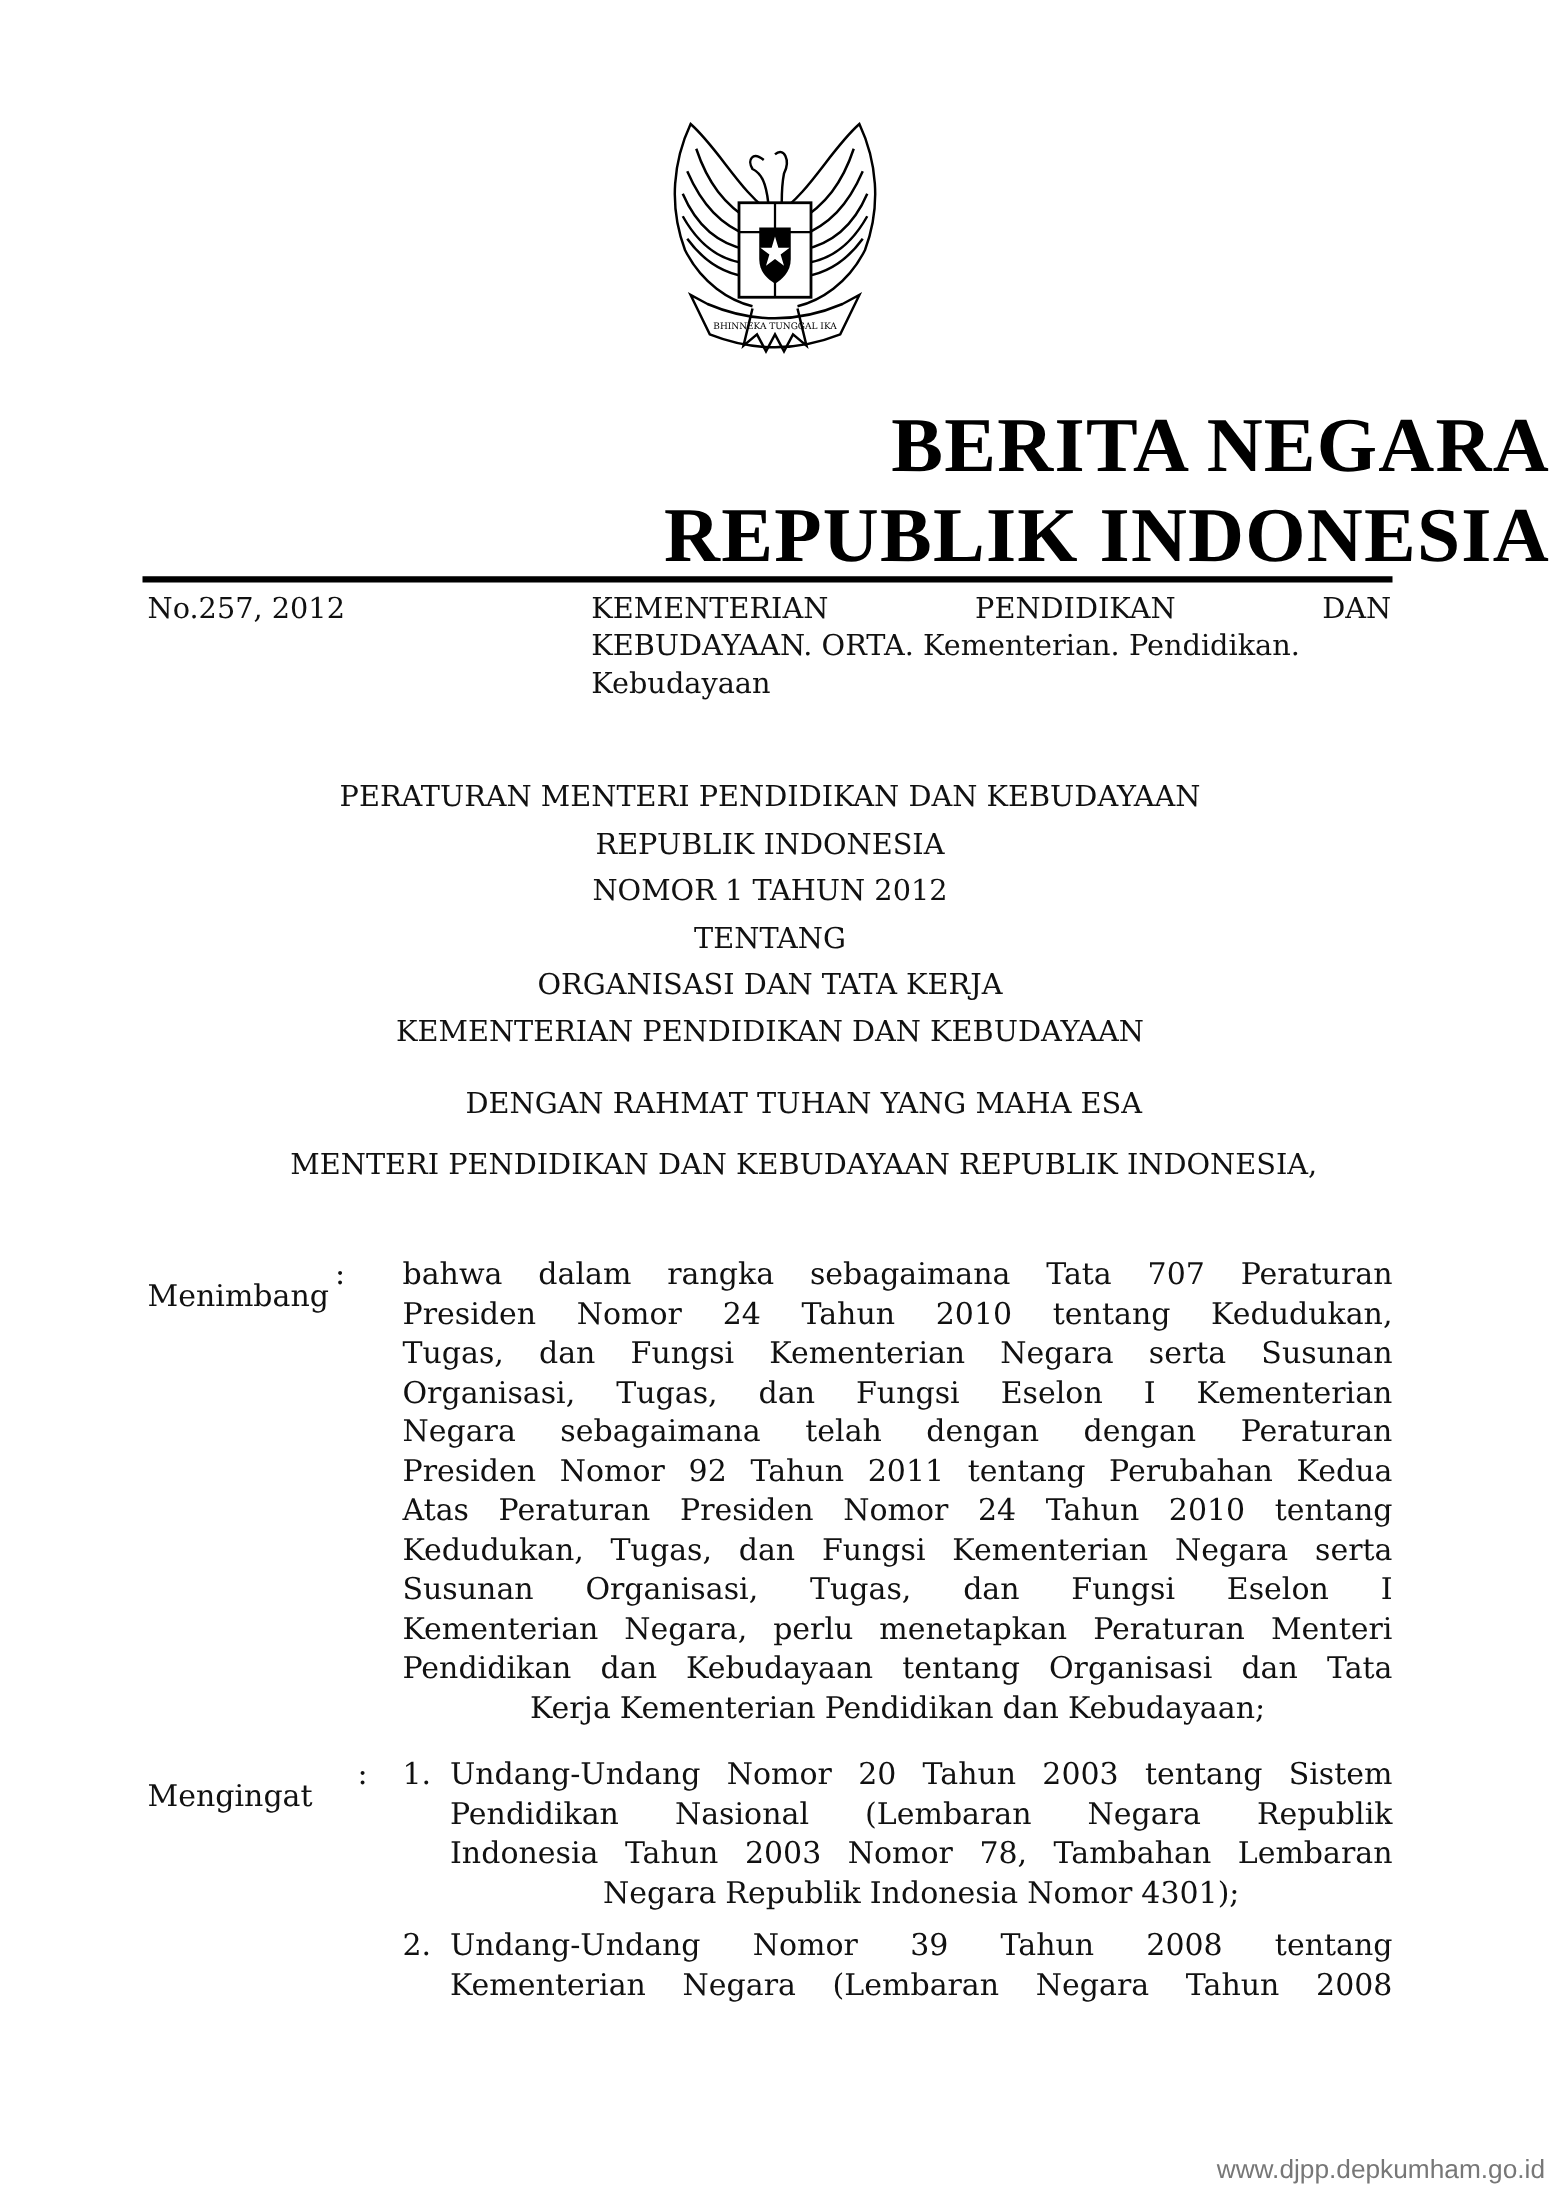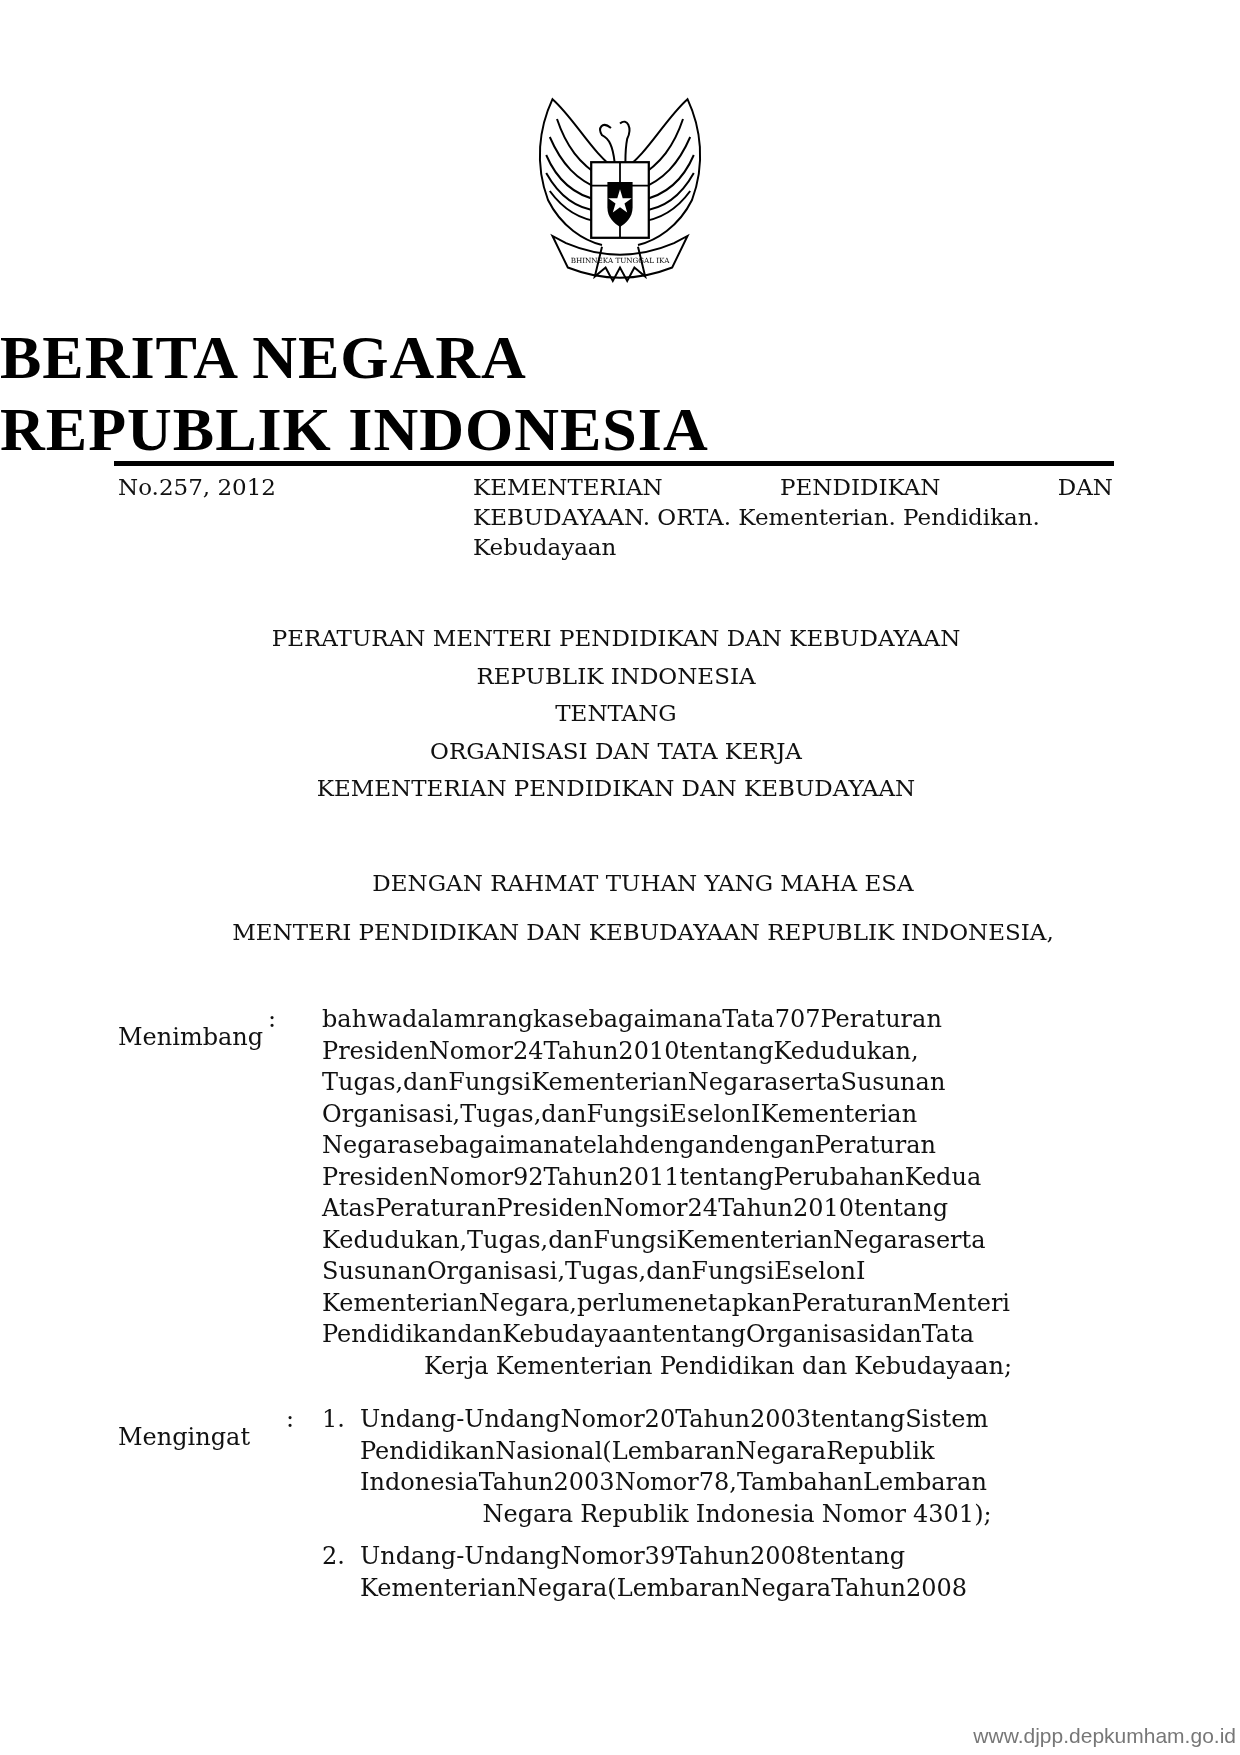--- a/index.html
+++ b/index.html
@@ -1,36 +1,36 @@
 <!DOCTYPE html>
 <html><head>
 <meta charset="utf-8">
 <style>
   html, body { margin:0; padding:0; background:#ffffff; }
   body { width:1240px; height:1755px; position:relative; overflow:hidden;
          font-family:"DejaVu Serif", "Liberation Serif", serif; color:#111; }
   .emblem { position:absolute; left:512px; top:84px; width:216px; height:214px; }
-  .title { position:absolute; left:0; width:1240px; text-align:left;
+  .title { position:absolute; left:0; width:1240px; text-align:right;
            font-family:"Liberation Serif", serif; font-weight:bold; font-size:62px;
            letter-spacing:1px; line-height:1; color:#000; }
   .t1 { top:326px; }
   .t2 { top:398px; }
   .rule { position:absolute; left:114px; width:1000px; height:5px; background:#000; top:461px; }
   .meta-no { position:absolute; left:118px; top:472px; font-size:23px; line-height:30px; }
   .meta-desc { position:absolute; left:473px; top:472px; width:640px; font-size:23px;
                line-height:30px; text-align:justify; }
   .meta-desc .jl { display:flex; justify-content:space-between; }
   .center-block { position:absolute; left:0; width:1232px; text-align:center; font-size:23px; }
   .cb1 { top:620px; line-height:37.5px; }
   .cb2 { top:864px; line-height:38px;padding-left:27px; }
   .row { position:absolute; left:118px; width:996px; font-size:24px; line-height:31.5px; }
   .row .lbl { position:absolute; left:0; top:18px; }
   .row .colon { position:absolute; top:0; }
   .body-text { position:absolute; text-align:justify; }
-  .jline { display:flex; justify-content:flex-start; white-space:nowrap; }
+  .jline { display:flex; justify-content:space-between; white-space:nowrap; }
   .jline.last { justify-content:center; gap:0.3em; }
   .num { position:absolute; }
   .footer { position:absolute; right:4px; top:1724px; font-family:"Liberation Sans", sans-serif;
             font-size:21px; color:#777; }
 </style>
 </head>
 <body>
 
 <div class="emblem">
   <svg viewBox="0 0 240 220" width="216" height="214">
@@ -78,20 +78,21 @@
     <span>PENDIDIKAN</span>
     <span>DAN</span>
   </div>
   <div>KEBUDAYAAN. ORTA. Kementerian. Pendidikan.</div>
   <div>Kebudayaan</div>
 </div>
 
 <div class="center-block cb1">
   <div>PERATURAN MENTERI PENDIDIKAN DAN KEBUDAYAAN</div>
   <div>REPUBLIK INDONESIA</div>
+  <div>NOMOR 1 TAHUN 2012</div>
   <div>TENTANG</div>
   <div>ORGANISASI DAN TATA KERJA</div>
   <div>KEMENTERIAN PENDIDIKAN DAN KEBUDAYAAN</div>
 </div>
 
 <div class="center-block cb2">
   <div style="margin-bottom:11px">DENGAN RAHMAT TUHAN YANG MAHA ESA</div>
   <div>MENTERI PENDIDIKAN DAN KEBUDAYAAN REPUBLIK INDONESIA,</div>
 </div>
 

